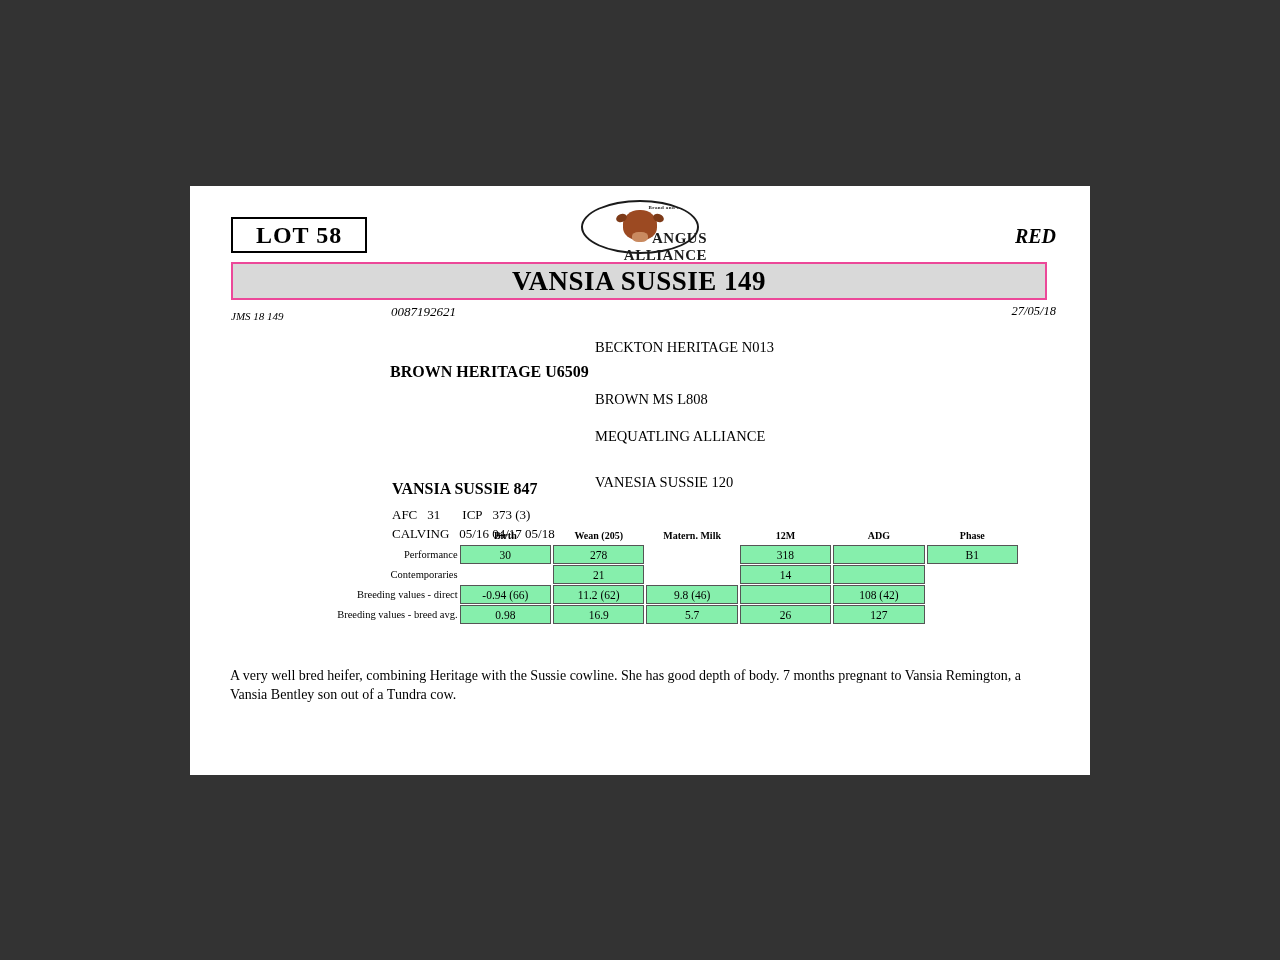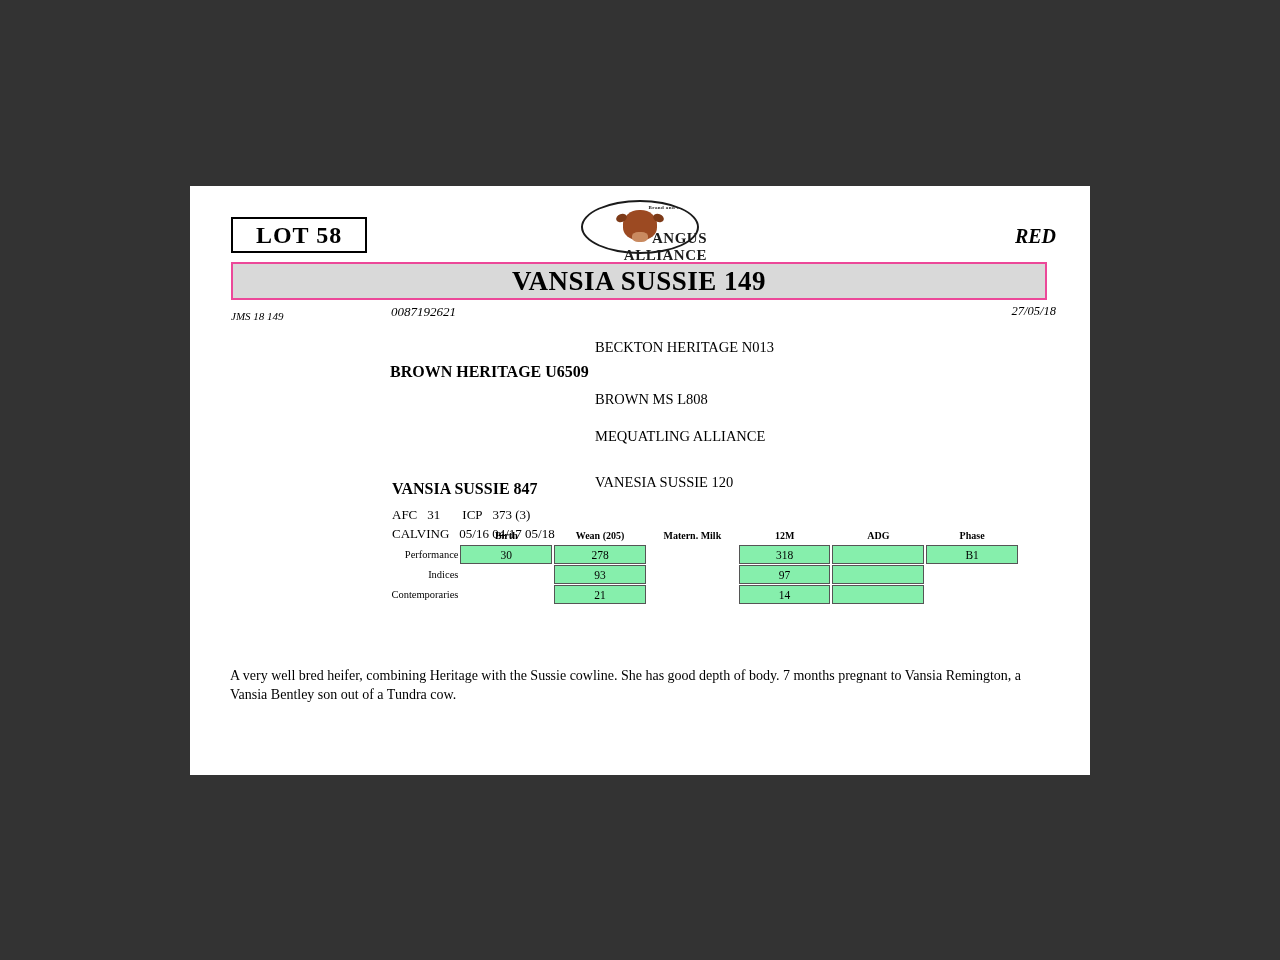--- a/index.html
+++ b/index.html
@@ -294,36 +294,45 @@
         <tr>
           <td class="rowlabel">Performance</td>
           <td class="cell box">30</td>
           <td class="cell box">278</td>
           <td class="cell nobox"></td>
           <td class="cell box">318</td>
           <td class="cell box"></td>
           <td class="cell box">B1</td>
         </tr>
         <tr>
-          <td class="rowlabel">Indices</td>
-          <td class="cell nobox"></td>
-          <td class="cell box">93</td>
-          <td class="cell nobox"></td>
-          <td class="cell box">97</td>
-          <td class="cell box"></td>
-          <td class="cell nobox"></td>
-        </tr>
-        <tr>
           <td class="rowlabel">Contemporaries</td>
           <td class="cell nobox"></td>
           <td class="cell box">21</td>
           <td class="cell nobox"></td>
           <td class="cell box">14</td>
           <td class="cell box"></td>
           <td class="cell nobox"></td>
         </tr>
+        <tr>
+          <td class="rowlabel">Breeding values - direct</td>
+          <td class="cell box">-0.94 (66)</td>
+          <td class="cell box">11.2 (62)</td>
+          <td class="cell box">9.8 (46)</td>
+          <td class="cell box"></td>
+          <td class="cell box">108 (42)</td>
+          <td class="cell nobox"></td>
+        </tr>
+        <tr>
+          <td class="rowlabel">Breeding values - breed avg.</td>
+          <td class="cell box">0.98</td>
+          <td class="cell box">16.9</td>
+          <td class="cell box">5.7</td>
+          <td class="cell box">26</td>
+          <td class="cell box">127</td>
+          <td class="cell nobox"></td>
+        </tr>
       </tbody>
     </table>
 
     <div class="desc">A very well bred heifer, combining Heritage with the Sussie cowline. She has good depth of body.   7 months pregnant to Vansia Remington, a Vansia Bentley son out of a Tundra cow.</div>
 
   </div>
 </div>
 
 </body></html>

